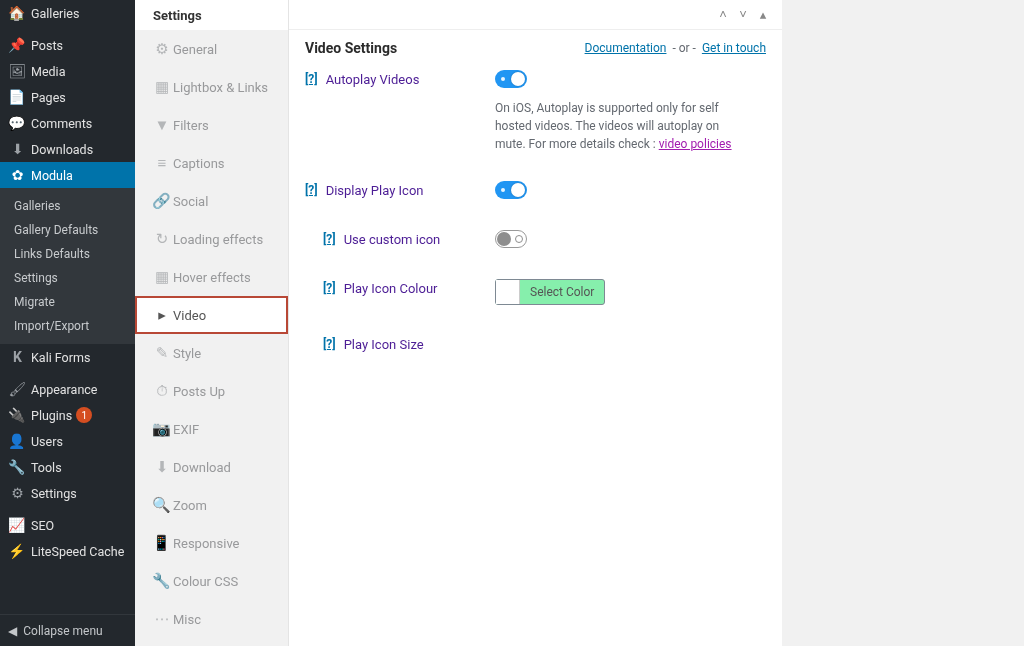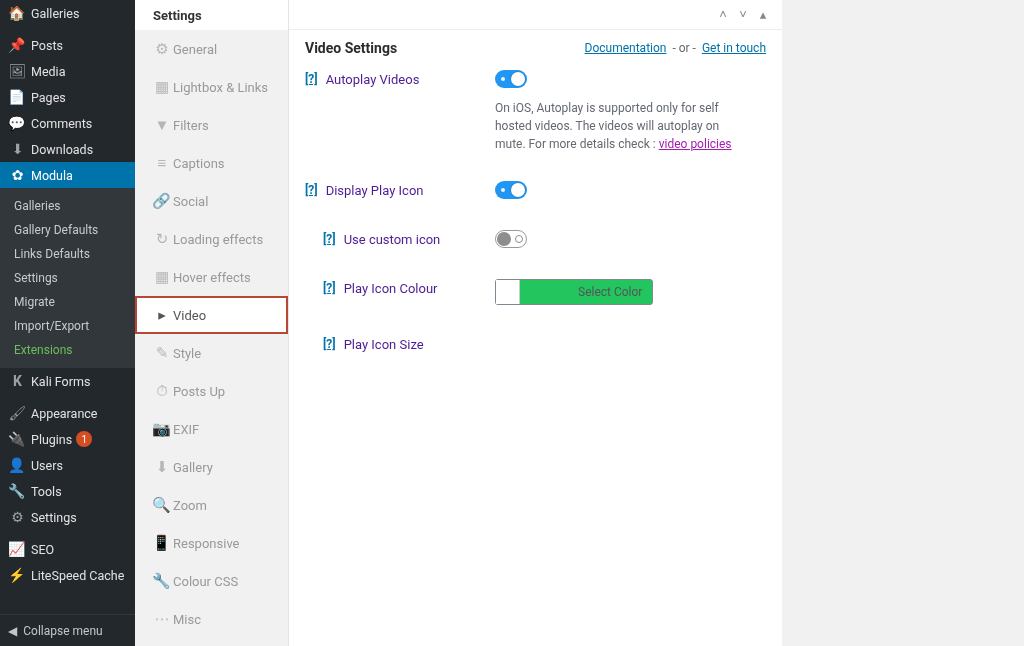--- a/index.html
+++ b/index.html
@@ -233,27 +233,26 @@
     right: 3px; top: 4px;
     width: 8px; height: 8px;
     border: 1px solid #8e8e8e;
     border-radius: 50%;
   }
 
   .color-picker-btn {
     height: 26px;
     border: 1px solid #7e8993;
     border-radius: 3px;
-    background: #22c55e;
+    background: #86efac;
     display: inline-flex;
     align-items: center;
     font-size: 12px;
     color: #555;
     cursor: pointer;
-    gap: 48px;
   }
   .color-swatch {
     width: 24px; height: 100%;
     border-right: 1px solid #ccc;
     background: #fff;
   }
   .color-picker-btn .lbl { padding: 0 10px; }
 
   .text-input {
     width: 175px;
@@ -311,21 +310,20 @@
       <span>Modula</span>
     </div>
 
     <div class="admin-submenu">
       <span class="sub-item">Galleries</span>
       <span class="sub-item">Gallery Defaults</span>
       <span class="sub-item">Links Defaults</span>
       <span class="sub-item">Settings</span>
       <span class="sub-item">Migrate</span>
       <span class="sub-item">Import/Export</span>
-      <span class="sub-item highlight">Extensions</span>
     </div>
 
     <div class="menu-item">
       <span class="mi-icon" style="font-weight:700">K</span>
       <span>Kali Forms</span>
     </div>
     <div style="height:6px"></div>
     <div class="menu-item">
       <span class="mi-icon">🖌</span>
       <span>Appearance</span>
@@ -406,21 +404,21 @@
   <div class="tab-item">
     <span class="tab-icon">⏱</span>
     <span>Posts Up</span>
   </div>
   <div class="tab-item">
     <span class="tab-icon">📷</span>
     <span>EXIF</span>
   </div>
   <div class="tab-item">
     <span class="tab-icon">⬇</span>
-    <span>Gallery</span>
+    <span>Download</span>
   </div>
   <div class="tab-item">
     <span class="tab-icon">🔍</span>
     <span>Zoom</span>
   </div>
   <div class="tab-item">
     <span class="tab-icon">📱</span>
     <span>Responsive</span>
   </div>
   <div class="tab-item">

